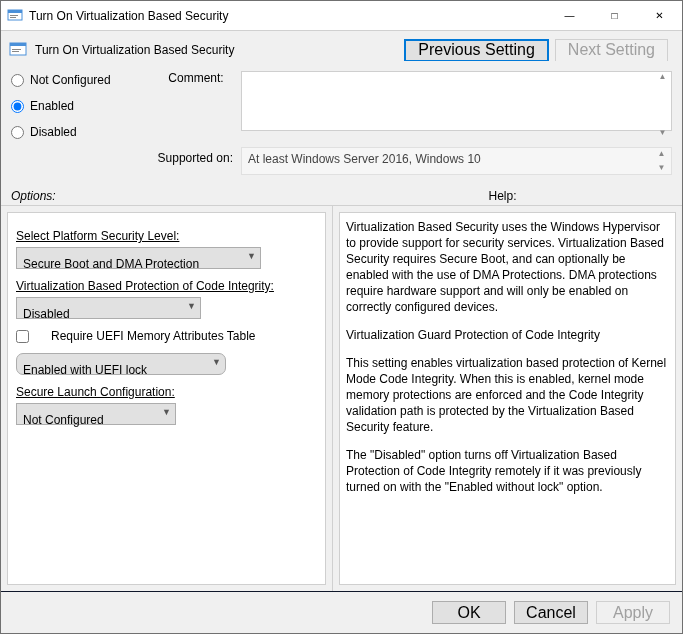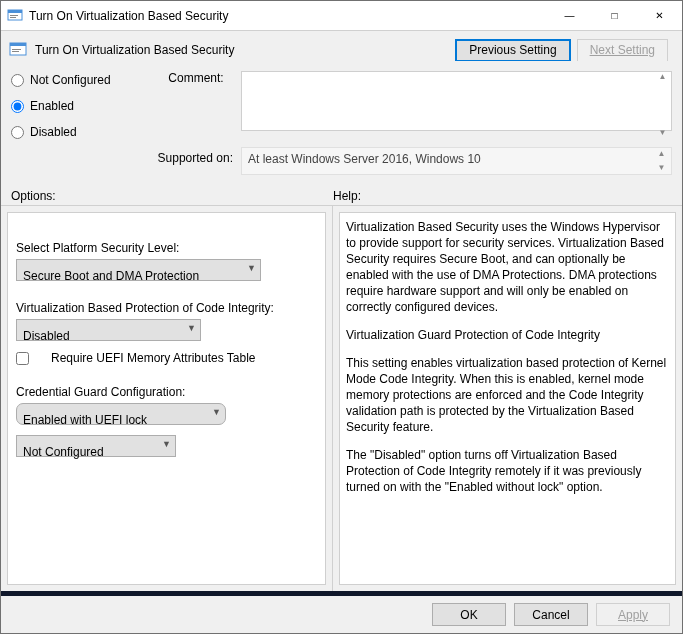--- a/index.html
+++ b/index.html
@@ -8,59 +8,59 @@
   .titlebar { height: 30px; display: flex; align-items: center; padding-left: 6px; background: #fff; border-bottom: 1px solid #d0d0d0; }
   .titlebar .icon { width: 16px; height: 16px; margin-right: 6px; }
   .titlebar .title { flex: 1; font-size: 12px; }
   .titlebar .winbtns { display: flex; }
   .winbtn { width: 45px; height: 29px; display: flex; align-items: center; justify-content: center; font-family: "Segoe UI Symbol", sans-serif; font-size: 10px; color: #000; }
 
   .headerbar { height: 30px; display: flex; align-items: center; padding: 8px 8px 0 8px; background: #f0f0f0; }
   .headerbar .hicon { width: 20px; height: 18px; margin-right: 6px; }
   .headerbar .htitle { flex: 1; font-size: 12px; }
   .navbtns { display: flex; gap: 6px; margin-right: 6px;}
-  .btn { height: 23px; padding: 0 12px; background: #e1e1e1; border: 1px solid #adadad; font-size: 12px; display: inline-flex; align-items: center; justify-content: center; cursor: default; }
+  .btn { height: 23px; padding: 0 12px; background: #e1e1e1; border: 1px solid #adadad; font-size: 16px; display: inline-flex; align-items: center; justify-content: center; cursor: default; }
   .btn.focus { border: 2px solid #0078d7; background: #e1e1e1;  }
-  .btn.disabled { color: #a0a0a0; border-color: #d0d0d0; background: #f0f0f0; text-decoration: underline; }
+  .btn.disabled { color: #a0a0a0; border-color: #d0d0d0; background: #f0f0f0; }
 
   .upper { padding: 10px 10px 6px 10px; background: #f0f0f0; }
   .upper .row { display: flex; margin-bottom: 8px; }
   .radios { width: 140px; display: flex; flex-direction: column; gap: 12px; padding-top: 2px; }
   .radio { display: flex; align-items: center; gap: 6px; }
   .radio input { margin: 0; }
   .labelcol { width: 90px; padding-top: 0px; text-align: center; }
   .labelcol.sup { padding-top: 4px; text-align: right; padding-right: 8px; }
   .txtwrap { flex: 1; position: relative; }
   .textarea { width: 100%; height: 60px; border: 1px solid #cfcfcf; background: #fff; resize: none; font-family: inherit; font-size: 12px; padding: 2px 18px 2px 4px; }
   .supported { width: 100%; height: 28px; border: 1px solid #e0e0e0; background: #f6f6f6; color: #444; padding: 4px 18px 2px 6px; line-height: 14px; position: relative; }
   .spin { position: absolute; right: 2px; top: 2px; bottom: 2px; width: 15px; display: flex; flex-direction: column; justify-content: space-between; color: #888; font-size: 8px; }
   .spin span { line-height: 8px; text-align: center; }
 
   .colheads { display: flex; padding: 0 10px 2px 10px; background: #f0f0f0; border-bottom: 1px solid #d0d0d0; }
-  .colheads .col1 { width: 322px; }
-  .colheads .col2 { flex: 1; }
+  .colheads .col1 { width: 322px; font-style: italic; }
+  .colheads .col2 { flex: 1; text-align: center; }
 
   .body { flex: 1; display: flex; background: #f0f0f0; overflow: hidden; }
   .options-pane { width: 332px; border-right: 1px solid #d0d0d0; padding: 6px 6px; overflow: auto; }
   .help-pane { flex: 1; padding: 6px 6px; display: flex; }
   .help-inner { flex: 1; border: 1px solid #cfcfcf; background: #fff; padding: 6px 6px; overflow-y: scroll; font-size: 12px; line-height: 16px; }
   .help-inner p { margin: 0 0 12px 0; }
 
   .options-inner { border: 1px solid #cfcfcf; background: #fff; padding: 8px 8px; min-height: 100%; }
-  .options-inner .optlabel { margin: 20px 0 4px 0; }
+  .options-inner .optlabel { margin: 8px 0 4px 0; text-decoration: underline; }
   .select { height: 22px; border: 1px solid #adadad; background: #e1e1e1; padding: 12px 18px 0 6px; font-size: 12px; display: flex; align-items: center; justify-content: space-between; position: relative; margin-bottom: 10px; }
   .select.wide { width: 245px; }
   .select.med  { width: 185px; }
   .select.med2 { width: 210px; border-radius: 7px; }
   .select.sm   { width: 160px; }
   .select .chev { position: absolute; right: 4px; top: 3px; font-size: 9px; color: #555; }
   .chk { display: flex; align-items: center; gap: 22px; margin-bottom: 10px; }
   .chk input { margin: 0; }
 
-  .footer { height: 42px; display: flex; align-items: center; justify-content: flex-end; gap: 8px; padding: 0 12px; background: #f0f0f0; border-top: 5px solid #0f172a; }
+  .footer { height: 42px; display: flex; align-items: center; justify-content: flex-end; gap: 8px; padding: 0 12px; background: #f0f0f0; border-top: 1px solid #0f172a; }
   .footer .btn { width: 74px; }
 
   
   .help-inner::-webkit-scrollbar { width: 16px; background: #f0f0f0; }
   .help-inner::-webkit-scrollbar-thumb { background: #c2c2c2; }
 </style>
 </head>
 <body>
 
 <div class="window">
@@ -157,26 +157,26 @@
         <div class="select med">
           <span>Disabled</span>
           <span class="chev">▼</span>
         </div>
 
         <label class="chk">
           <input type="checkbox" style="">
           <span>Require UEFI Memory Attributes Table</span>
         </label>
 
-        <div class="optlabel">Credential Guard Configuration:</div>
         <div class="select med2">
           <span>Enabled with UEFI lock</span>
           <span class="chev">▼</span>
         </div>
 
+        <div class="optlabel">Secure Launch Configuration:</div>
         <div class="select sm">
           <span>Not Configured</span>
           <span class="chev">▼</span>
         </div>
       </div>
     </div>
 
     <div class="help-pane">
       <div class="help-inner">
         <p>Virtualization Based Security uses the Windows Hypervisor to provide support for security services. Virtualization Based Security requires Secure Boot, and can optionally be enabled with the use of DMA Protections. DMA protections require hardware support and will only be enabled on correctly configured devices.</p>

